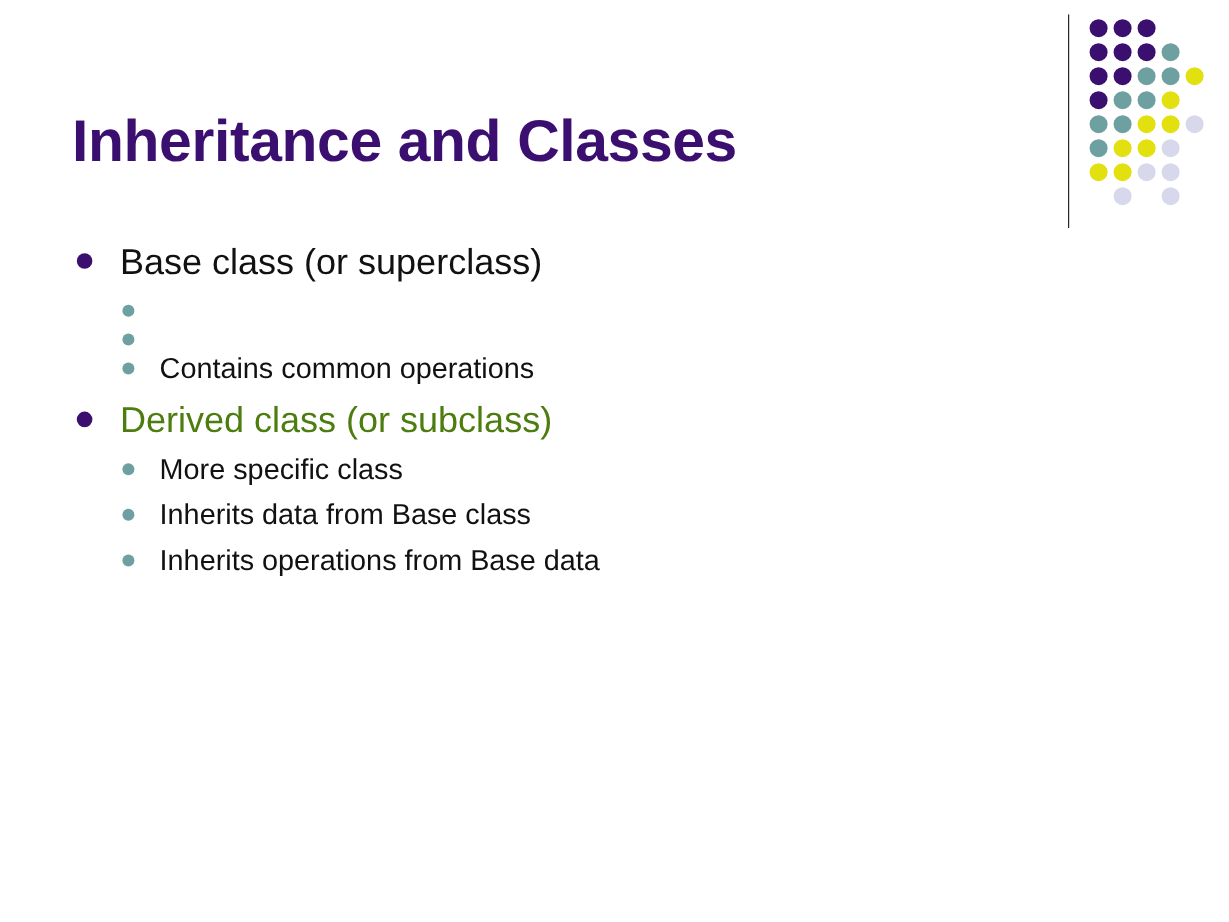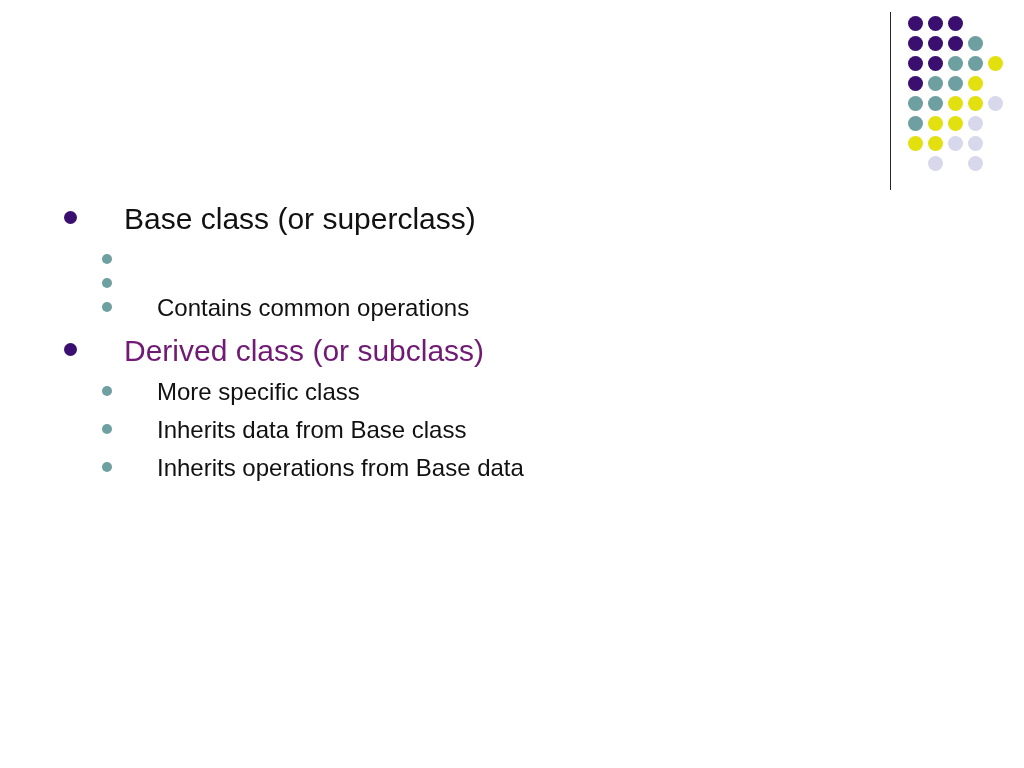--- a/index.html
+++ b/index.html
@@ -60,21 +60,20 @@
   #body {
     position: absolute;
     left: 56px;
     top: 196px;
     width: 930px;
   }
   .bullet-row {
     position: relative;
     display: flex;
     align-items: flex-start;
-    gap: 24px;
   }
   .bullet-row.lvl1 {
     padding-left: 8px;
     margin-bottom: 1px;
   }
   .bullet-row.lvl2 {
     padding-left: 46px;
     margin-bottom: 2px;
   }
   .marker {
@@ -144,39 +143,40 @@
         <span class="deco-dot" style="background: rgb(216, 216, 236); width: 15px; height: 15px; left: 82px; top: 108px;"></span>
         <span class="deco-dot" style="background: rgb(227, 224, 16); width: 15px; height: 15px; left: 22px; top: 128px;"></span>
         <span class="deco-dot" style="background: rgb(227, 224, 16); width: 15px; height: 15px; left: 42px; top: 128px;"></span>
         <span class="deco-dot" style="background: rgb(216, 216, 236); width: 15px; height: 15px; left: 62px; top: 128px;"></span>
         <span class="deco-dot" style="background: rgb(216, 216, 236); width: 15px; height: 15px; left: 82px; top: 128px;"></span>
         <span class="deco-dot" style="background: rgb(216, 216, 236); width: 15px; height: 15px; left: 42px; top: 148px;"></span>
         <span class="deco-dot" style="background: rgb(216, 216, 236); width: 15px; height: 15px; left: 82px; top: 148px;"></span>
       </div>
   </div>
 
+  <div id="title">Inheritance and Classes</div>
 
   <div id="body">
       <div class="bullet-row lvl1">
         <span class="marker" style="background: rgb(59, 15, 112);"></span>
         <span class="btext" style="color: rgb(17, 17, 17);">Base class (or superclass)</span>
       </div>
       <div class="bullet-row lvl2">
         <span class="marker" style="background: rgb(110, 159, 161);"></span>
       </div>
       <div class="bullet-row lvl2">
         <span class="marker" style="background: rgb(110, 159, 161);"></span>
       </div>
       <div class="bullet-row lvl2">
         <span class="marker" style="background: rgb(110, 159, 161);"></span>
         <span class="btext" style="color: rgb(17, 17, 17);">Contains common operations</span>
       </div>
       <div class="bullet-row lvl1">
         <span class="marker" style="background: rgb(59, 15, 112);"></span>
-        <span class="btext" style="color: #701a75;">Derived class (or subclass)</span>
+        <span class="btext" style="color: #4d7c0f;">Derived class (or subclass)</span>
       </div>
       <div class="bullet-row lvl2">
         <span class="marker" style="background: rgb(110, 159, 161);"></span>
         <span class="btext" style="color: rgb(17, 17, 17);">More specific class</span>
       </div>
       <div class="bullet-row lvl2">
         <span class="marker" style="background: rgb(110, 159, 161);"></span>
         <span class="btext" style="color: rgb(17, 17, 17);">Inherits data from Base class</span>
       </div>
       <div class="bullet-row lvl2">

